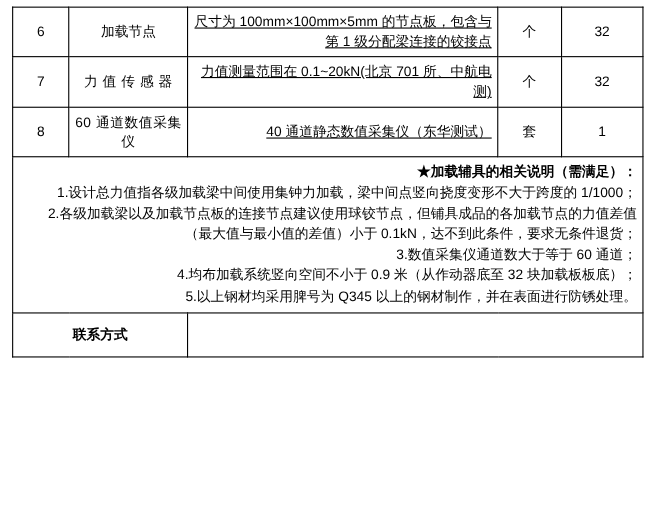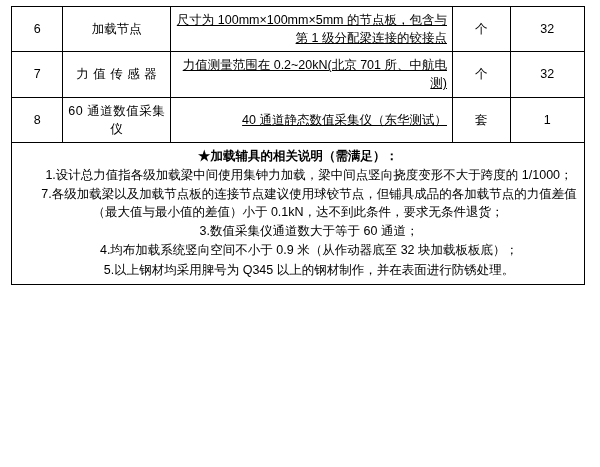--- a/index.html
+++ b/index.html
@@ -39,21 +39,21 @@
   .c-unit { width: 44px; text-align: center; }
   .c-qty  { width: 60px; text-align: center; }
 
   .name-spread {
     letter-spacing: 0.5px;
   }
   .notes-cell {
     padding: 6px 8px 8px 8px;
     font-size: 12.5px;
     line-height: 1.62;
-    text-align: center;
+    text-align: right;
     margin-top: 12px;
   }
   .notes-title {
     font-weight: bold;
     display: block;
     margin-bottom: 1px;
   }
   .notes-list {
     margin: 0;
     padding: 0;
@@ -89,44 +89,48 @@
       <tr>
         <td class="c-num">6</td>
         <td class="c-name">加载节点</td>
         <td class="c-desc">尺寸为 100mm×100mm×5mm 的节点板，包含与第 1 级分配梁连接的铰接点</td>
         <td class="c-unit">个</td>
         <td class="c-qty">32</td>
       </tr>
       <tr>
         <td class="c-num">7</td>
         <td class="c-name name-spread">力 值 传 感 器</td>
-        <td class="c-desc">力值测量范围在 0.2~20kN(北京 701 所、中航电测)</td>
+        <td class="c-desc">力值测量范围在 0.1~20kN(北京 701 所、中航电测)</td>
         <td class="c-unit">个</td>
         <td class="c-qty">32</td>
       </tr>
       <tr>
         <td class="c-num">8</td>
         <td class="c-name name-spread">60 通道数值采集仪</td>
         <td class="c-desc">40 通道静态数值采集仪（东华测试）</td>
         <td class="c-unit">套</td>
         <td class="c-qty">1</td>
       </tr>
 
       <tr>
         <td class="notes-cell" colspan="5">
           <span class="notes-title">★加载辅具的相关说明（需满足）：</span>
           <ul class="notes-list">
             <li>1.设计总力值指各级加载梁中间使用集钟力加载，梁中间点竖向挠度变形不大于跨度的 1/1000；</li>
-            <li>7.各级加载梁以及加载节点板的连接节点建议使用球铰节点，但铺具成品的各加载节点的力值差值（最大值与最小值的差值）小于 0.1kN，达不到此条件，要求无条件退货；</li>
+            <li>2.各级加载梁以及加载节点板的连接节点建议使用球铰节点，但铺具成品的各加载节点的力值差值（最大值与最小值的差值）小于 0.1kN，达不到此条件，要求无条件退货；</li>
             <li>3.数值采集仪通道数大于等于 60 通道；</li>
             <li>4.均布加载系统竖向空间不小于 0.9 米（从作动器底至 32 块加载板板底）；</li>
             <li>5.以上钢材均采用脾号为 Q345 以上的钢材制作，并在表面进行防锈处理。</li>
           </ul>
         </td>
       </tr>
 
 
 
 
+      <tr class="tall-blank">
+        <td class="lbl" colspan="2">联系方式</td>
+        <td colspan="3"></td>
+      </tr>
     </tbody>
   </table>
 
 </div>
 
 </body></html>

